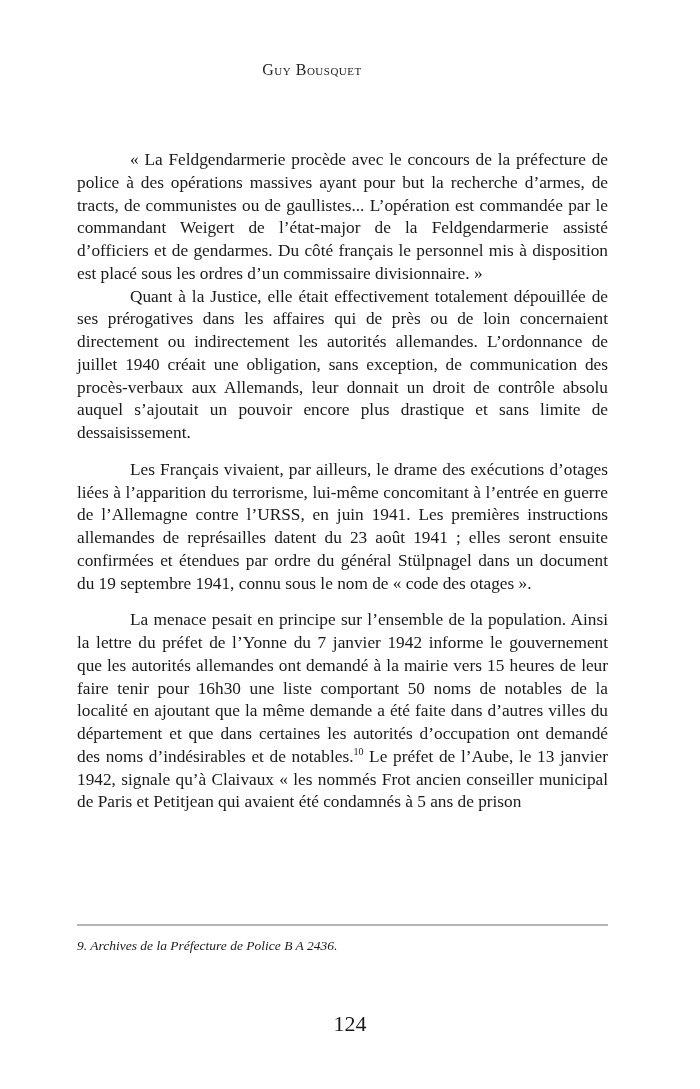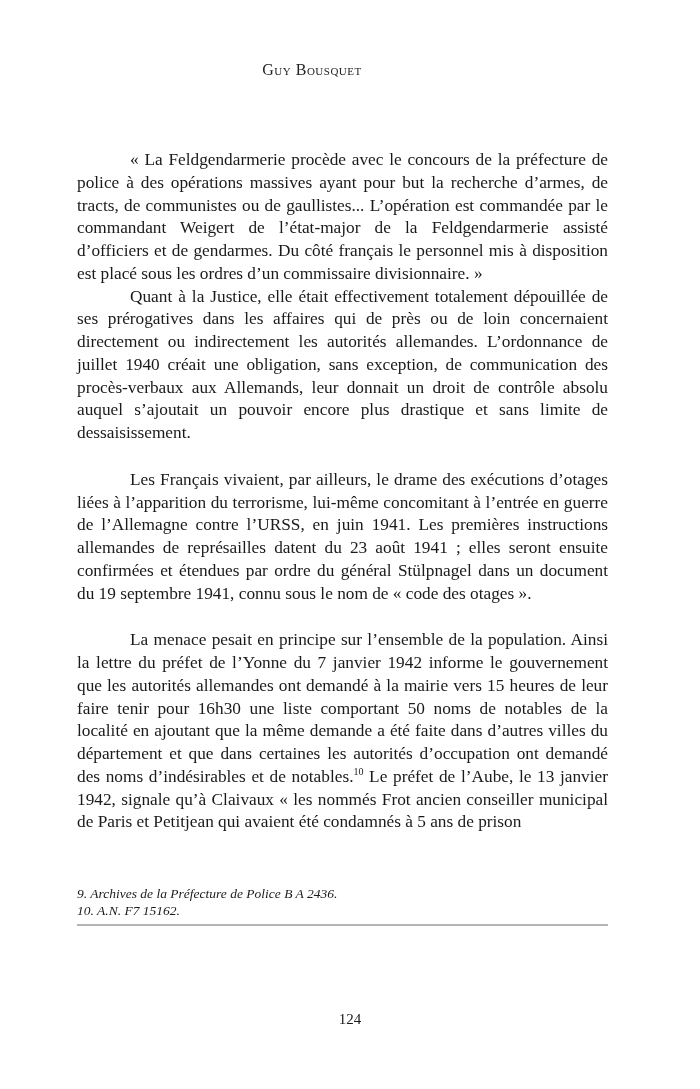--- a/index.html
+++ b/index.html
@@ -1,38 +1,37 @@
 <!DOCTYPE html>
 <html><head>
   <meta charset="utf-8">
   <style>
     html, body { margin: 0; padding: 0; background: #ffffff; }
     body { width: 700px; height: 1089px; position: relative; overflow: hidden; color: #1a1a1a; font-family: "Liberation Serif", "DejaVu Serif", serif; }
     .running-head { position: absolute; top: 61px; left: 0; width: 624px; text-align: center; font-size: 16px; letter-spacing: 0.5px; font-variant: small-caps; color: #222; }
     .text-block { position: absolute; top: 149px; left: 77px; width: 531px; font-size: 17.3px; line-height: 22.75px; text-align: justify; }
     .text-block p { margin: 0; text-indent: 53px; }
-    .text-block p.gap { margin-top: 24px; }
+    .text-block p.gap { margin-top: 14px; }
     sup { font-size: 10px; line-height: 0; vertical-align: 7px; }
     .rule { position: absolute; top: 924px; left: 77px; width: 531px; height: 2px; background: #b5b5b5; }
-    .footnotes { position: absolute; top: 885px; left: 77px; width: 531px; font-size: 13.5px; line-height: 17px; font-style: italic; }
+    .footnotes { position: absolute; top: 937px; left: 77px; width: 531px; font-size: 13.5px; line-height: 17px; font-style: italic; }
     .footnotes div { margin: 0; }
-    .page-number { position: absolute; top: 1011px; left: 0; width: 700px; text-align: center; font-size: 15px; }
+    .page-number { position: absolute; top: 1011px; left: 0; width: 700px; text-align: center; font-size: 22px; }
   </style>
 </head>
 <body>
 
 <div class="running-head">Guy Bousquet</div>
 
 <div class="text-block">
   <p><span>« La Feldgendarmerie procède avec le concours de la préfecture de police à des opérations massives ayant pour but la recherche d’armes, de tracts, de communistes ou de gaullistes... L’opération est commandée par le commandant Weigert de l’état-major de la Feldgendarmerie assisté d’officiers et de gendarmes. Du côté français le personnel mis à disposition est placé sous les ordres d’un commissaire divisionnaire. »</span></p>
   <p><span>Quant à la Justice, elle était effectivement totalement dépouillée de ses prérogatives dans les affaires qui de près ou de loin concernaient directement ou indirectement les autorités allemandes. L’ordonnance de juillet 1940 créait une obligation, sans exception, de communication des procès-verbaux aux Allemands, leur donnait un droit de contrôle absolu auquel s’ajoutait un pouvoir encore plus drastique et sans limite de dessaisissement.</span></p>
   <p class="gap"><span>Les Français vivaient, par ailleurs, le drame des exécutions d’otages liées à l’apparition du terrorisme, lui-même concomitant à l’entrée en guerre de l’Allemagne contre l’URSS, en juin 1941. Les premières instructions allemandes de représailles datent du 23 août 1941 ; elles seront ensuite confirmées et étendues par ordre du général Stülpnagel dans un document du 19 septembre 1941, connu sous le nom de « code des otages ».</span></p>
   <p class="gap"><span>La menace pesait en principe sur l’ensemble de la population. Ainsi la lettre du préfet de l’Yonne du 7 janvier 1942 informe le gouvernement que les autorités allemandes ont demandé à la mairie vers 15 heures de leur faire tenir pour 16h30 une liste comportant 50 noms de notables de la localité en ajoutant que la même demande a été faite dans d’autres villes du département et que dans certaines les autorités d’occupation ont demandé des noms d’indésirables et de notables.</span><sup>10</sup><span> Le préfet de l’Aube, le 13 janvier 1942, signale qu’à Claivaux « les nommés Frot ancien conseiller municipal de Paris et Petitjean qui avaient été condamnés à 5 ans de prison</span></p>
 </div>
 
 <div class="rule"></div>
 
 <div class="footnotes">
   <div>9. Archives de la Préfecture de Police B A 2436.</div>
-  <div>10. A.N. F7 15162.</div>
 </div>
 
 <div class="page-number">124</div>
 
 </body></html>

